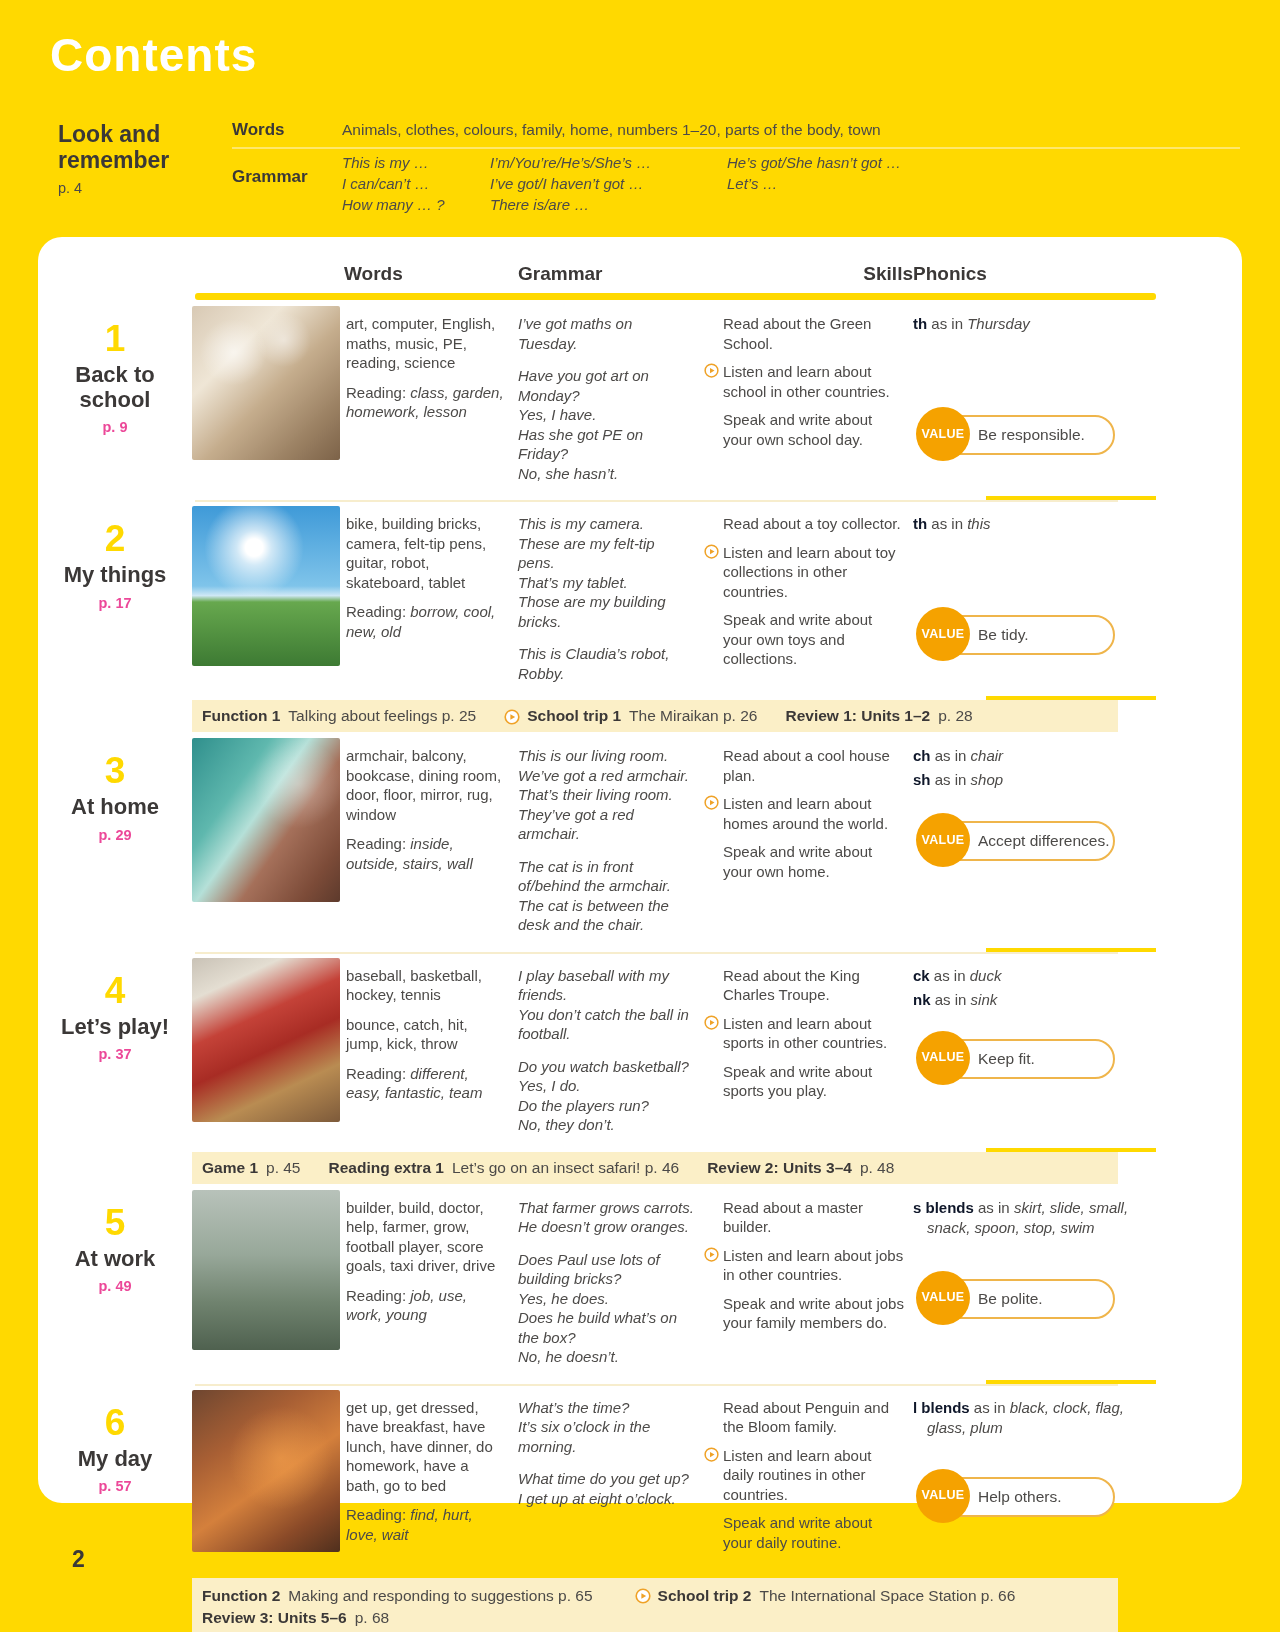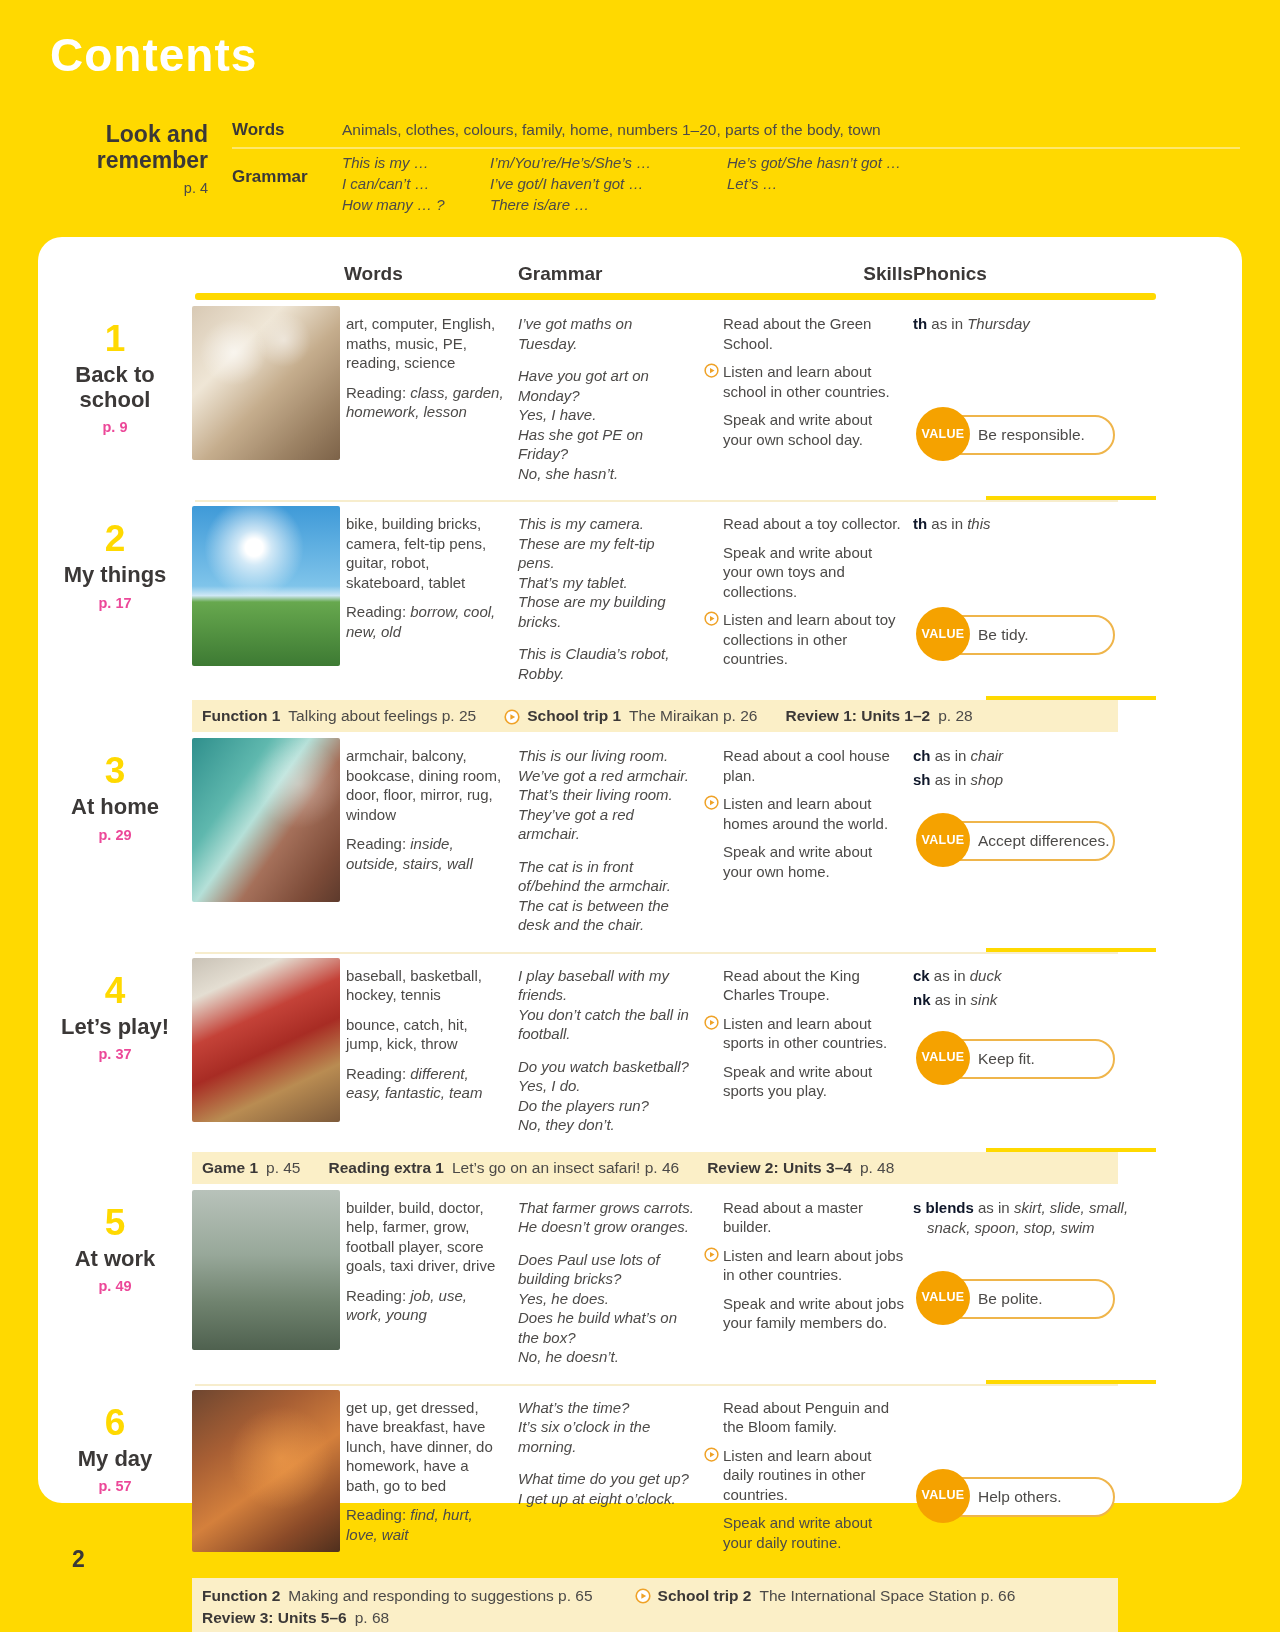--- a/index.html
+++ b/index.html
@@ -7,21 +7,21 @@
     width:1280px;height:1632px;position:relative;overflow:hidden;
     background:#FFD900;
     font-family:"Liberation Sans",sans-serif;
     color:#4C4A48;
   }
   
   .contents-title{
     position:absolute;left:50px;top:28px;
     font-size:46px;font-weight:bold;color:#ffffff;letter-spacing:1px;
   }
-  .lar{position:absolute;left:58px;top:122px;width:150px;text-align:right;color:#3B3837;}
+  .lar{position:absolute;left:58px;top:122px;width:150px;text-align:left;color:#3B3837;}
   .lar-title{font-size:23px;font-weight:bold;line-height:1.12;}
   .lar-page{font-size:14.5px;margin-top:6px;color:#4C4A48;}
   .top-words-row{position:absolute;left:232px;top:120px;display:flex;}
   .top-label{width:110px;font-size:17px;font-weight:bold;color:#3B3837;}
   .top-words-text{font-size:15.5px;padding-top:1px;width:900px;}
   .top-rule{position:absolute;left:232px;top:147px;width:1008px;height:2px;background:#FFE76B;}
   .top-grammar-row{position:absolute;left:232px;top:152px;display:flex;}
   .top-grammar-row .top-label{margin-top:15px;}
   .gcol{font-size:15px;font-style:italic;line-height:1.4;white-space:pre-line;}
   .gcol1{width:148px;}
@@ -196,25 +196,25 @@
     <div class="ucell-grammar">
       <div class="gpara">This is my camera.
 These are my felt-tip pens.
 That’s my tablet.
 Those are my building bricks.</div>
       <div class="gpara">This is Claudia’s robot,
 Robby.</div>
     </div>
     <div class="ucell-skills">
       <div class="sk">Read about a toy collector.</div>
+      <div class="sk sk-listen"><span class="audio-icon"><svg viewBox="0 0 20 20" width="15" height="15">
+              <circle cx="10" cy="10" r="8.5" fill="#fff" stroke="#EFA227" stroke-width="2"></circle>
+              <path d="M8 6.5 L14 10 L8 13.5 Z" fill="#EFA227"></path>
+            </svg></span><span>Listen and learn about toy collections in other countries.</span></div>
       <div class="sk">Speak and write about your own toys and collections.</div>
-      <div class="sk sk-listen"><span class="audio-icon"><svg viewBox="0 0 20 20" width="15" height="15">
-              <circle cx="10" cy="10" r="8.5" fill="#fff" stroke="#EFA227" stroke-width="2"></circle>
-              <path d="M8 6.5 L14 10 L8 13.5 Z" fill="#EFA227"></path>
-            </svg></span><span>Listen and learn about toy collections in other countries.</span></div>
     </div>
     <div class="ucell-phonics">
       <div class="ph-line"><span class="ph-b">th</span> <span>as in</span> <span class="ph-i">this</span></div>
       <div class="value">
         <div class="value-pill"></div>
         <div class="value-badge-circle">VALUE</div>
         <div class="value-text">Be tidy.</div>
       </div>
     </div>
   </div>
@@ -396,20 +396,21 @@
     </div>
     <div class="ucell-skills">
       <div class="sk">Read about Penguin and the Bloom family.</div>
       <div class="sk sk-listen"><span class="audio-icon"><svg viewBox="0 0 20 20" width="15" height="15">
               <circle cx="10" cy="10" r="8.5" fill="#fff" stroke="#EFA227" stroke-width="2"></circle>
               <path d="M8 6.5 L14 10 L8 13.5 Z" fill="#EFA227"></path>
             </svg></span><span>Listen and learn about daily routines in other countries.</span></div>
       <div class="sk">Speak and write about your daily routine.</div>
     </div>
     <div class="ucell-phonics">
+      <div class="ph-line"><span class="ph-b">l blends</span> <span>as in</span> <span class="ph-i">black, clock, flag, glass, plum</span></div>
       <div class="value">
         <div class="value-pill"></div>
         <div class="value-badge-circle">VALUE</div>
         <div class="value-text">Help others.</div>
       </div>
     </div>
   </div>
 
   <div class="strip strip3">
     <div class="strip-row">

